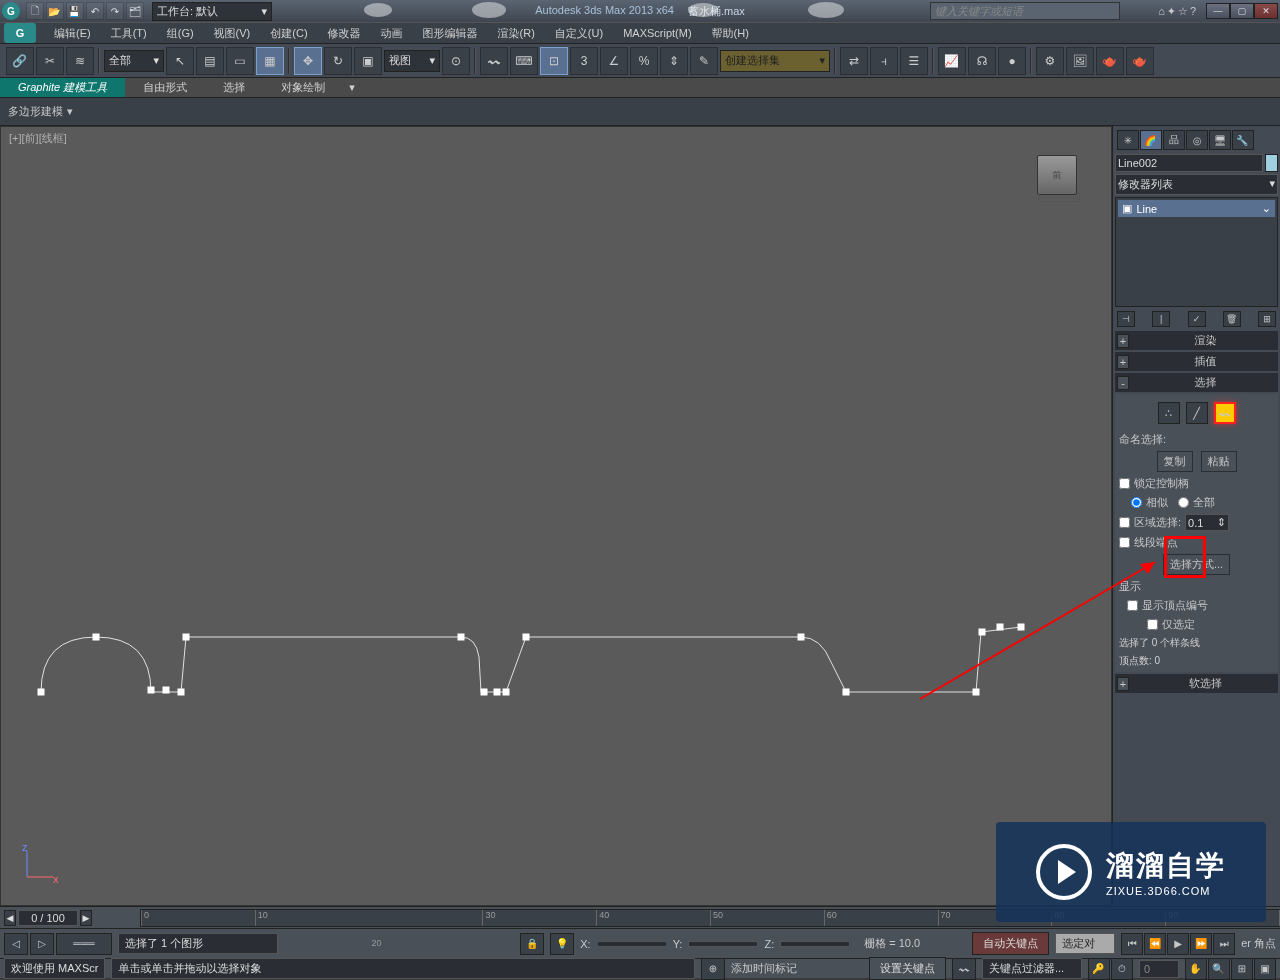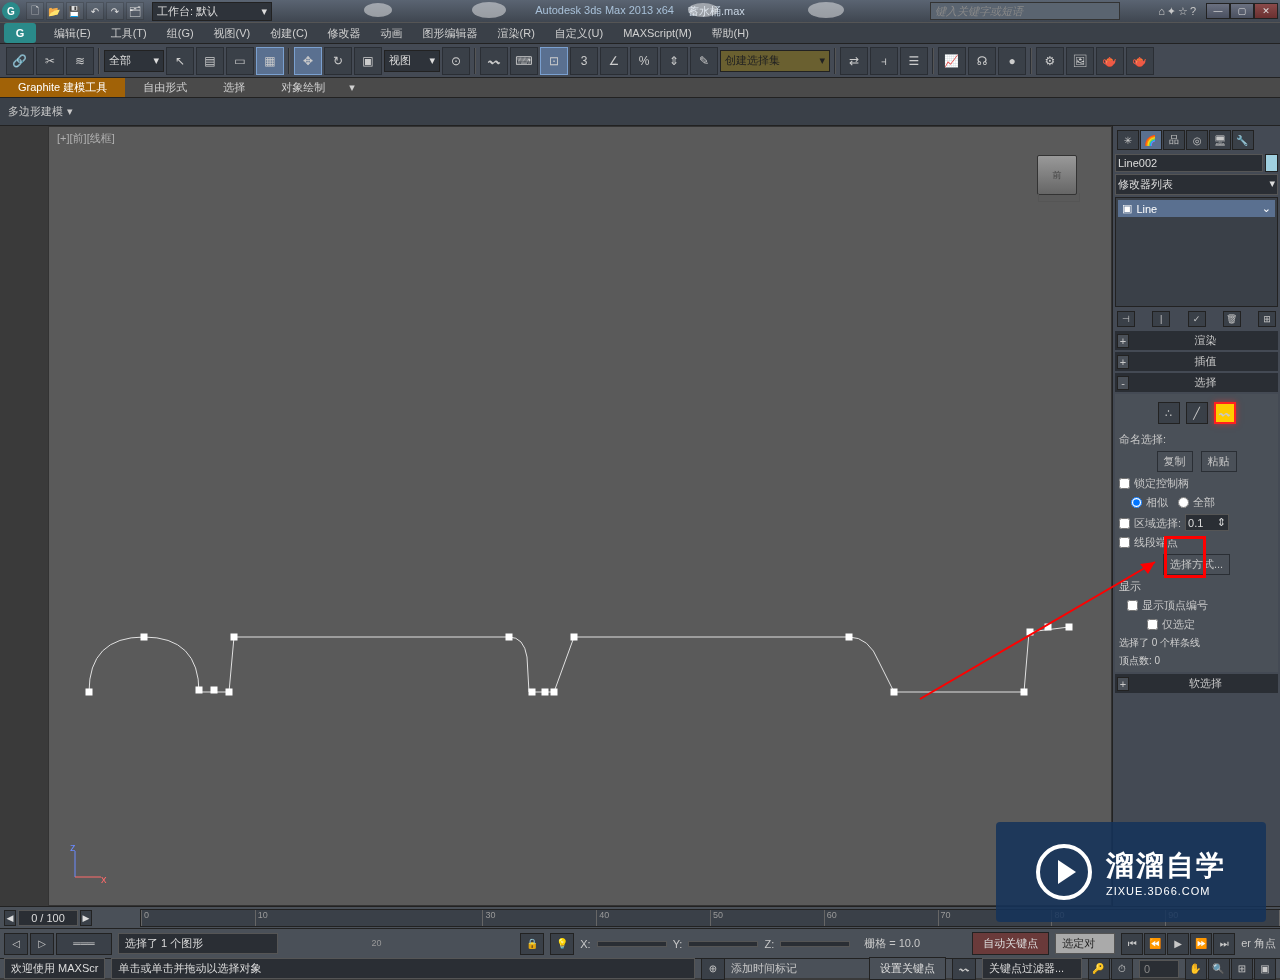--- a/index.html
+++ b/index.html
@@ -27,25 +27,25 @@
 
 .main-toolbar { height: 34px; background:#444a54; border-bottom:1px solid #222; display:flex; align-items:center; padding:0 6px; gap:2px;}
 .tb { width:28px; height:28px; background:#3a4048; border:1px solid #2a2e34; display:flex;align-items:center;justify-content:center;color:#ccc;font-size:12px;position:relative;}
 .tb.active { background:#5a7090; border-color:#7aa0d0;}
 .tb-sep { width:2px; height:26px; border-left:1px solid #2a2e34; border-right:1px solid #555; margin:0 2px;}
 .tb-combo { height:22px; background:#2e333a; border:1px solid #222; color:#ddd; padding:0 4px; display:flex;align-items:center;min-width:60px;justify-content:space-between;}
 
 
 .ribbon-tabs { height:20px; background:#4a4a4a; display:flex; align-items:center; padding:0; border-bottom:1px solid #222;}
 .rtab { padding:2px 18px; color:#d0d0d0;}
-.rtab.active { background:#a16207; color:#fff;}
+.rtab.active { background:#0f766e; color:#fff;font-style:italic;}
 .ribbon-bar { height:28px; background:#3a4048; display:flex; align-items:center; padding:0 8px; border-bottom:1px solid #222;}
 
 
-.content { display:flex; height:calc(100% - 22px - 22px - 34px - 20px - 20px - 22px - 30px - 30px);margin-left:48px;}
+.content { display:flex; height:calc(100% - 22px - 22px - 34px - 20px - 20px - 22px - 30px - 30px);}
 .viewport { flex:1; background:#5a5a5a; border:1px solid #333; position:relative; overflow:hidden;}
 .viewport-label { position:absolute; top:4px; left:8px; color:#b0b0b0; font-size:11px;}
 .viewcube { position:absolute; top:28px; right:34px; width:40px; height:40px; background:linear-gradient(#999,#666); border:1px solid #333; display:flex;align-items:center;justify-content:center; color:#444; font-size:9px;border-radius:2px;}
 .viewcube::after{content:""; position:absolute; bottom:-8px; left:0; width:40px; height:8px; border-bottom:1px solid #555; border-left:1px solid #555; border-right:1px solid #555;}
 .viewport-axis { position:absolute; bottom:18px; left:18px;}
 
 .right-panel { width:168px; background:#444a54; border-left:1px solid #222; display:flex; flex-direction:column; padding:2px; gap:2px; overflow:hidden;}
 .panel-icons { display:flex; gap:1px; padding:2px;}
 .panel-icons .pi { width:22px; height:20px; background:#3a4048; border:1px solid #222; display:flex;align-items:center;justify-content:center;font-size:10px;}
 .panel-icons .pi.active { background:#5a7090;}
@@ -62,21 +62,21 @@
 .stack-btns .sb{width:18px;height:16px;background:#3a4048;border:1px solid #222;display:flex;align-items:center;justify-content:center;font-size:9px;}
 .rollout-hdr { background:#2a2e34; padding:2px; display:flex; align-items:center; gap:6px;}
 .rollout-hdr .toggle{width:12px;background:#4a5058;text-align:center;border:1px solid #222;}
 .rollout-hdr .label{flex:1;text-align:center;}
 .rollout-body { background:#4a5058; padding:4px; display:flex; flex-direction:column; gap:4px;}
 .subsel-row{display:flex;gap:6px;justify-content:center;padding:4px;}
 .subsel{width:22px;height:22px;background:#3a4048;border:1px solid #222;display:flex;align-items:center;justify-content:center;}
 .subsel.highlight{background:#ffcc00;border:2px solid #ff2020;box-shadow:0 0 6px rgba(255,40,40,0.6);}
 .red-box{position:absolute;border:3px solid #ff0000;pointer-events:none;}
 .red-arrow{position:absolute;pointer-events:none;}
-.row2{display:flex;gap:4px;align-items:flex-end;}
+.row2{display:flex;gap:4px;align-items:center;}
 .small-btn{background:#4a5058;border:1px solid #2a2e34;padding:2px 6px;font-size:11px;}
 .spinner{background:#2a2e34;border:1px solid #555;color:#ddd;padding:1px 2px;width:44px;display:flex;justify-content:space-between;align-items:center;font-size:10px;}
 .chk{display:flex;align-items:center;gap:4px;font-size:11px;}
 .chk input{width:11px;height:11px;}
 .info-right{text-align:left;font-size:10px;color:#d0d0d0;}
 
 
 .timeline-row { height:22px; background:#4a5058; display:flex; align-items:center; border-top:1px solid #222;}
 .time-slider{flex:0 0 140px;display:flex;align-items:center;gap:2px;padding:0 4px;}
 .time-slider .ts-btn{width:12px;height:16px;background:#3a4048;border:1px solid #222;color:#ddd;display:flex;align-items:center;justify-content:center;font-size:9px;}

